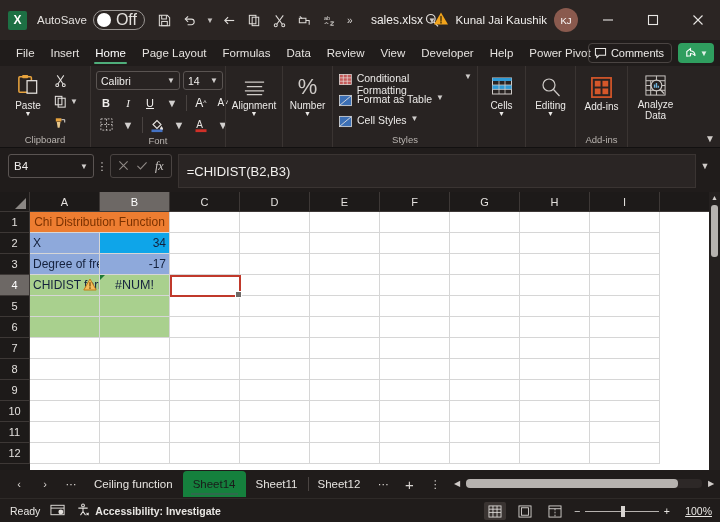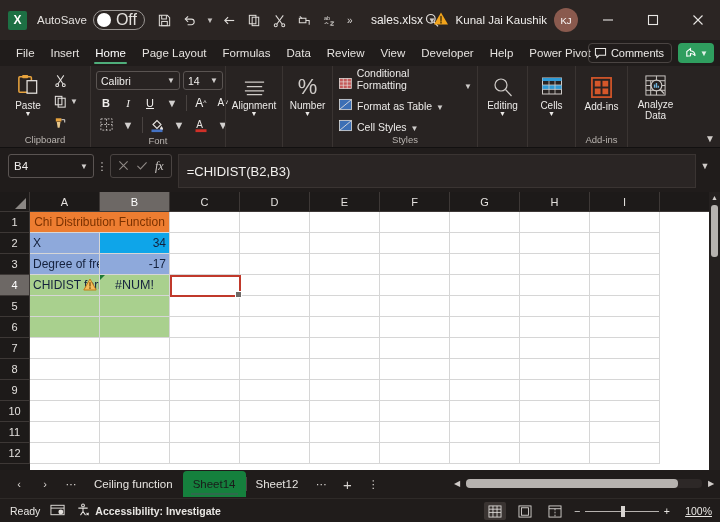--- a/index.html
+++ b/index.html
@@ -123,21 +123,21 @@
   }
   .fb-name { width: 84px; }
   .fb-size { width: 40px; }
   .fmtrow { display: flex; align-items: center; gap: 2px; }
   .fbtn {
     width: 20px; height: 19px; display: flex; align-items: center; justify-content: center;
     color: #f0eeec; font-size: 11px;
   }
   .sep-v { width: 1px; height: 16px; background: #494341; margin: 0 2px; }
   .stylebtn {
-    display: flex; align-items: flex-end; gap: 4px;
+    display: flex; align-items: flex-start; gap: 4px;
     font-size: 10.5px; color: #eceae8; height: 19px;
   }
   .ribbon-collapse { position: absolute; right: 5px; bottom: 3px; color: #cfcbc8; font-size: 10px; }
 
   
   .fbar {
     height: 44px; flex: 0 0 44px;
     background: #201c1b;
     display: flex; align-items: flex-start;
     padding: 6px 6px 0 8px;
@@ -556,44 +556,44 @@
             <rect x="1.5" y="2.5" width="13" height="11" fill="#3c6fb5" stroke="#e6e3e0" stroke-width=".8"></rect>
             <path d="M2 13 14 3" stroke="#e6e3e0" stroke-width=".9"></path>
           </svg>
           <span>Cell Styles</span>
           <span class="caret">▼</span>
         </div>
       </div>
       <div class="rgroup-title">Styles</div>
     </div>
 
-    <div class="rgroup" style="width:50px;">
-      <div class="rgroup-body" style="justify-content:center;padding-top:6px;">
-        <div class="bigbtn">
-          <svg width="22" height="22" viewBox="0 0 22 22" fill="none" stroke="#cfcbc8" stroke-width="1.2">
-            <circle cx="9" cy="9" r="6"></circle>
-              <path d="M13.5 13.5 19.5 20"></path>
-          </svg>
-          <span class="lbl">Editing</span>
-          <span class="chev">▼</span>
-        </div>
-      </div>
-      <div class="rgroup-title">&nbsp;</div>
-    </div>
-
     <div class="rgroup" style="width:48px;">
       <div class="rgroup-body" style="justify-content:center;padding-top:6px;">
         <div class="bigbtn">
           <svg width="24" height="22" viewBox="0 0 24 22">
             <rect x="2.5" y="2" width="19" height="16" fill="none" stroke="#cfcbc8" stroke-width="1"></rect>
             <rect x="2.5" y="2" width="19" height="3" fill="#2e9ad6"></rect>
             <rect x="2.5" y="9" width="19" height="4.4" fill="#2e9ad6"></rect>
             <path d="M9 5v13M15 5v13M2.5 9h19M2.5 13.4h19" stroke="#cfcbc8" stroke-width=".8"></path>
           </svg>
           <span class="lbl">Cells</span>
+          <span class="chev">▼</span>
+        </div>
+      </div>
+      <div class="rgroup-title">&nbsp;</div>
+    </div>
+
+    <div class="rgroup" style="width:50px;">
+      <div class="rgroup-body" style="justify-content:center;padding-top:6px;">
+        <div class="bigbtn">
+          <svg width="22" height="22" viewBox="0 0 22 22" fill="none" stroke="#cfcbc8" stroke-width="1.2">
+            <circle cx="9" cy="9" r="6"></circle>
+              <path d="M13.5 13.5 19.5 20"></path>
+          </svg>
+          <span class="lbl">Editing</span>
           <span class="chev">▼</span>
         </div>
       </div>
       <div class="rgroup-title">&nbsp;</div>
     </div>
 
     <div class="rgroup" style="width:52px;">
       <div class="rgroup-body" style="justify-content:center;padding-top:6px;">
         <div class="bigbtn">
           <svg width="23" height="23" viewBox="0 0 24 24">
@@ -843,20 +843,21 @@
       </div>
     </div>
   </div>
 
   <div class="sheetbar">
     <div class="navbtn">‹</div>
     <div class="navbtn">›</div>
     <div class="navbtn">⋯</div>
     <div class="stab">Ceiling function</div>
     <div class="stab active">Sheet14</div>
+    <div class="stab">Sheet11</div>
     <div class="stab divider">Sheet12</div>
     <div class="navbtn">⋯</div>
     <div class="navbtn" style="font-size:15px;">+</div>
     <div class="navbtn">⋮</div>
 
     <div class="hscroll-zone">
       <span class="hs-arrow">◀</span>
       <div class="hs-track">
         <div class="hs-thumb"></div>
       </div>

